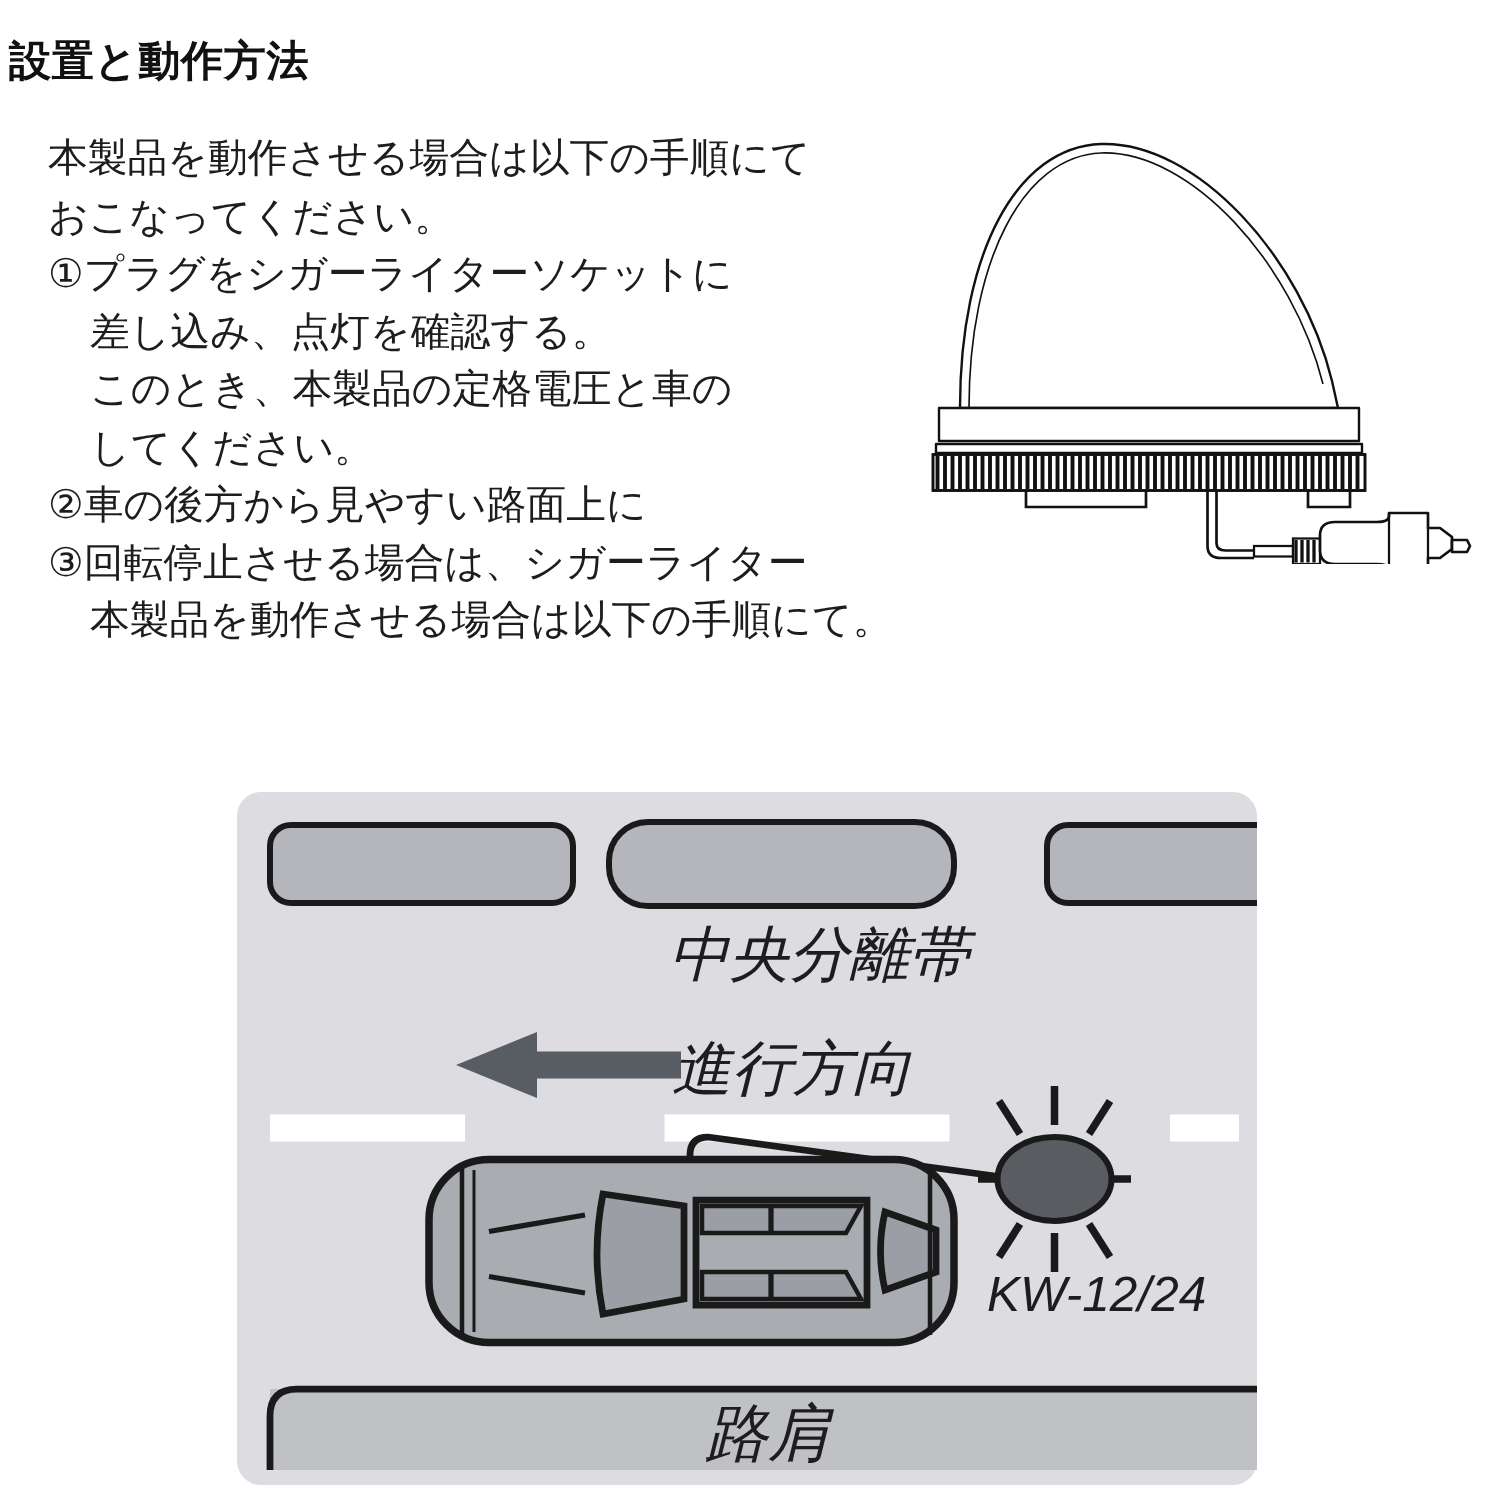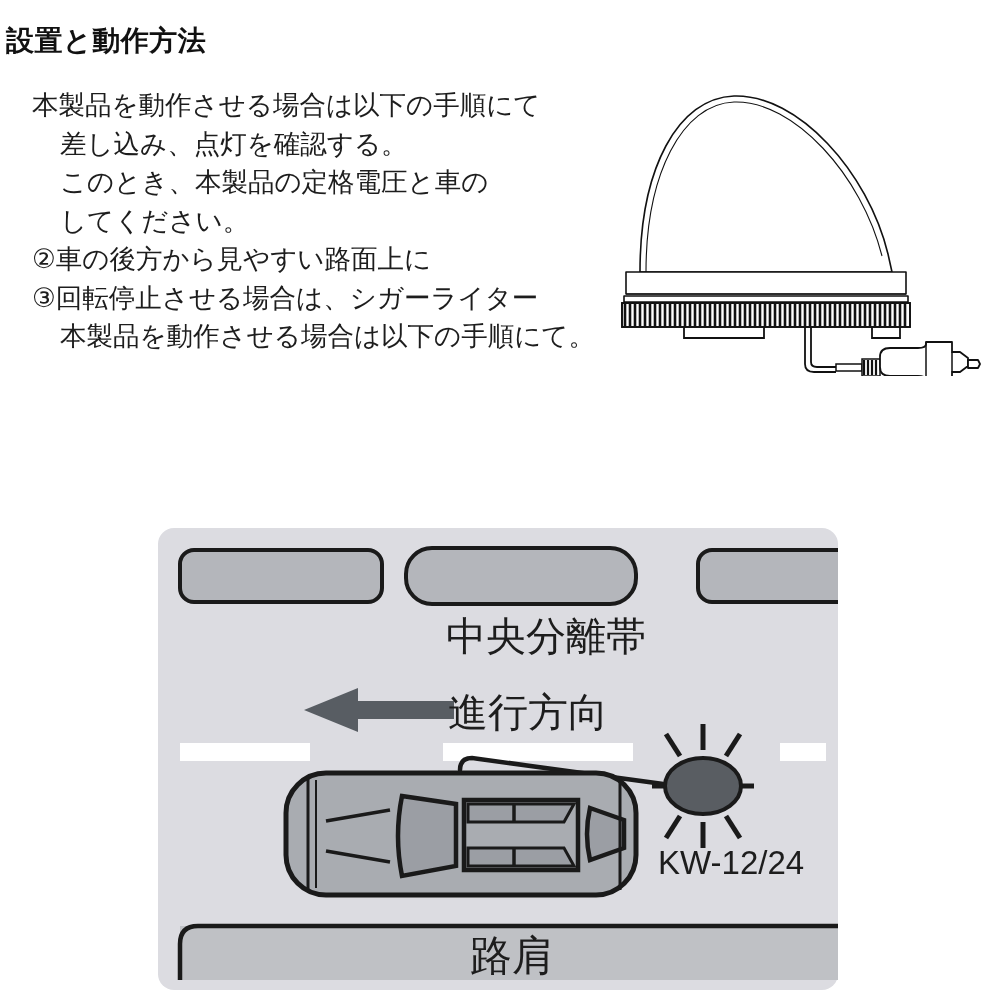--- a/index.html
+++ b/index.html
@@ -57,37 +57,40 @@
   }
   .product-figure svg { display: block; }
 
   
   .road-diagram {
     position: absolute;
     left: 158px;
     top: 528px;
     width: 680px;
     height: 380px;
+    font-style: italic;
   }
   .road-diagram svg { display: block; }
 
   .jp-label {
     font-family: "Liberation Sans", "DejaVu Sans", sans-serif;
     fill: #1d1d1d;
   }
 </style>
 </head>
 <body>
 
 <div class="page">
 
   <h1 class="page-title">設置と動作方法</h1>
 
   <div class="instructions">
     <div class="line">本製品を動作させる場合は以下の手順にて</div>
+    <div class="line">おこなってください。</div>
+    <div class="line">①プラグをシガーライターソケットに</div>
     <div class="line indent">差し込み、点灯を確認する。</div>
     <div class="line indent">このとき、本製品の定格電圧と車の</div>
     <div class="line indent">してください。</div>
     <div class="line">②車の後方から見やすい路面上に</div>
     <div class="line">③回転停止させる場合は、シガーライター</div>
     <div class="line indent">本製品を動作させる場合は以下の手順にて。</div>
   </div>
 
   <div class="product-figure">
     <svg width="390" height="300" viewBox="0 0 390 300" fill="none">

